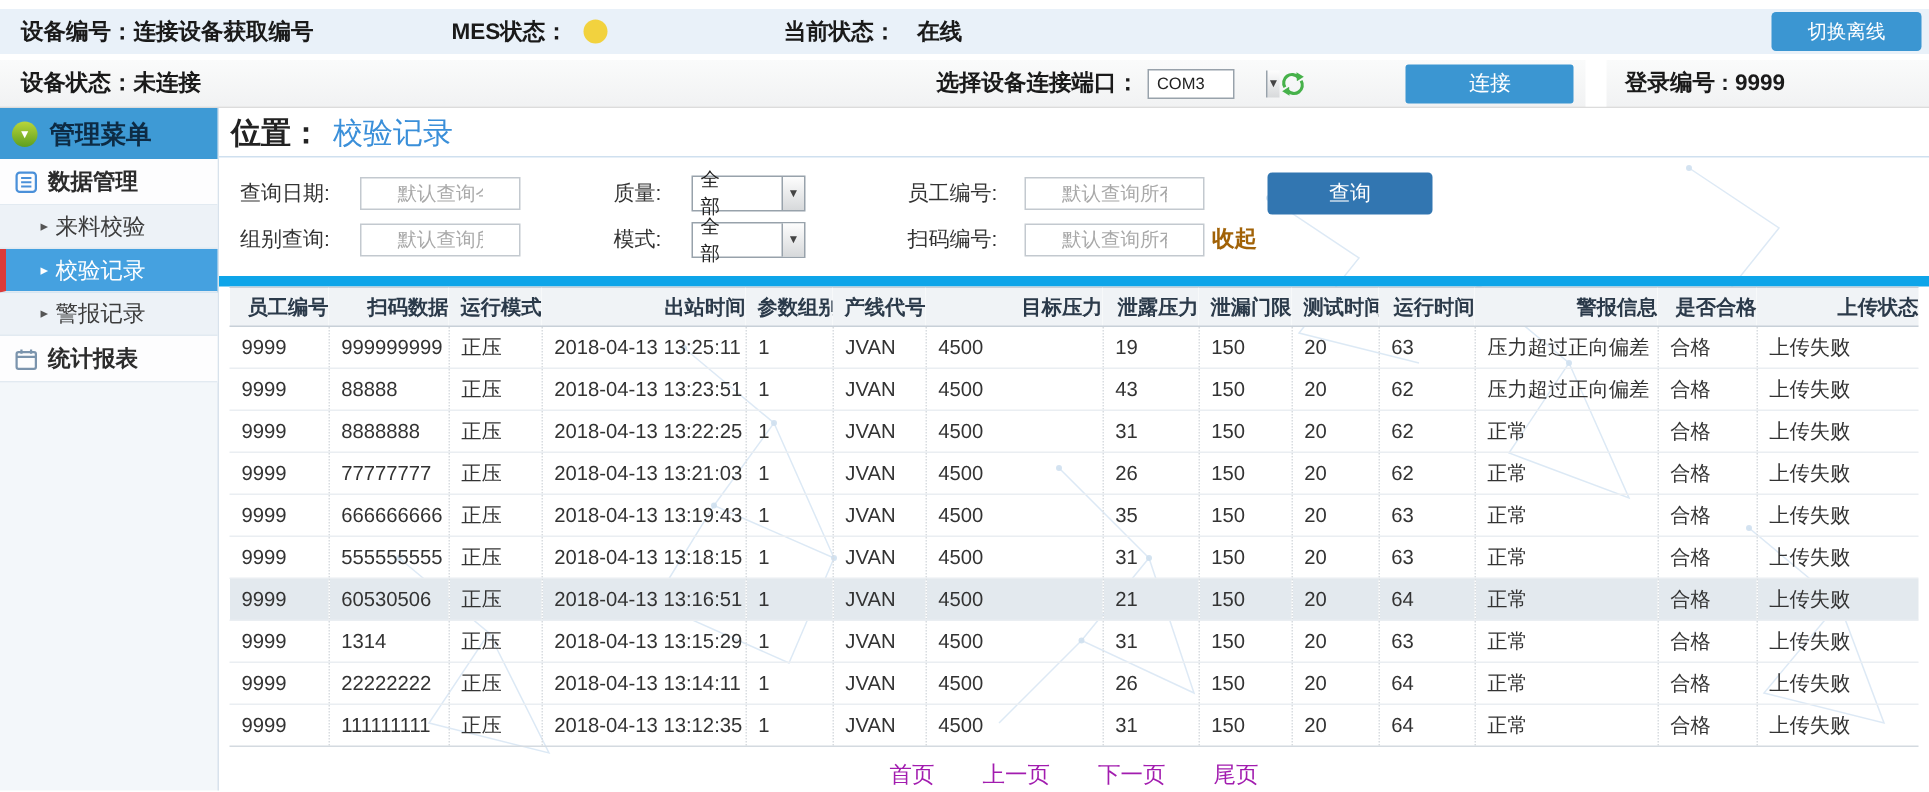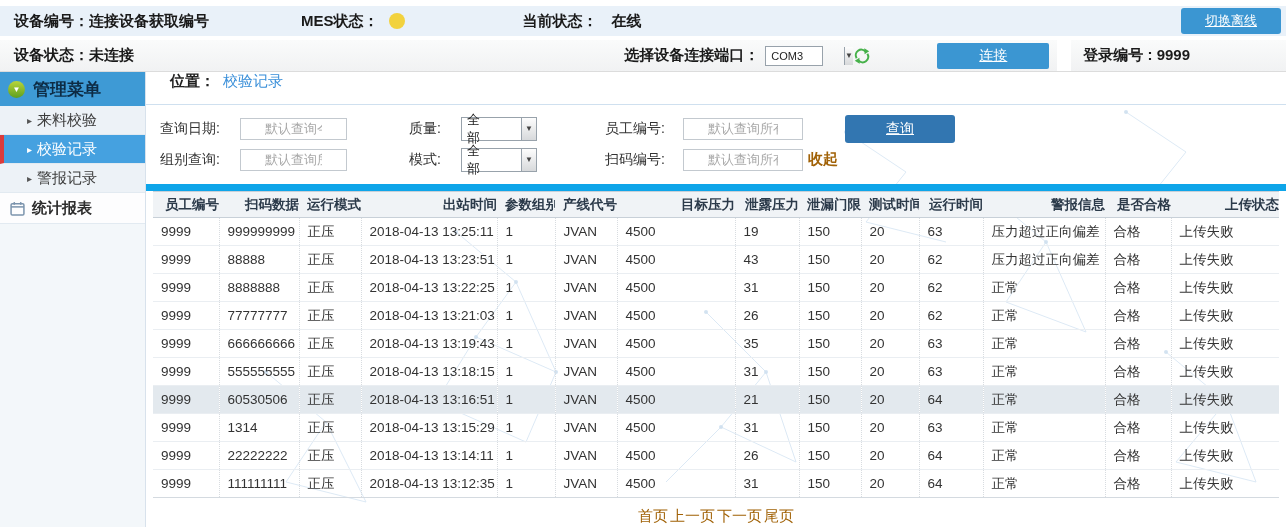--- a/index.html
+++ b/index.html
@@ -4,21 +4,21 @@
 <style>
   * { margin:0; padding:0; box-sizing:border-box; }
   html,body { width:1286px; height:528px; overflow:hidden; background:#fff;
     font-family:"Liberation Sans","DejaVu Sans",sans-serif; color:#333; }
 
   
   .topstrip { height:6px; background:#fff; }
   .bar1 { height:30px; background:#e9f1f9; display:flex; align-items:center; font-size:15px; }
   .bar1 .b { font-weight:bold; color:#1a1a1a; }
   .dot { width:16px; height:16px; border-radius:50%; margin-left:10px; }
-  .btn { color:#fff; border:none; cursor:pointer; font-family:inherit;text-decoration:underline; }
+  .btn { color:#fff; border:none; cursor:pointer; font-family:inherit; }
   .btn-offline { margin-left:auto; margin-right:5px; width:100px; height:26px; border-radius:3px; font-size:13px; }
   .gap1 { height:4px; background:#fff; }
 
   
   .bar2 { height:32px; background:linear-gradient(#fafbfb,#f1f2f3); border-bottom:1px solid #dcdcdc;
           display:flex; align-items:center; font-size:15px; }
   .bar2 .b { font-weight:bold; color:#1a1a1a; }
   .btn-connect { width:112px; height:26px; border-radius:2px; font-size:14px; }
   .wgap { width:14px; align-self:stretch; background:#fff; margin-left:8px; }
 
@@ -44,22 +44,22 @@
                  padding-left:27px; font-size:15px; color:#3c3c3c; }
   .sb-item.sub .arr { font-size:10px; color:#555; }
   .sb-item.sub.selected { background:#45a1e0; color:#fff; border-left:4px solid #db3b3b; padding-left:23px; }
   .sb-item.sub.selected .arr { color:#fff; }
   .sb-item .ic { display:flex; align-items:center; }
 
   .content { flex:1; position:relative; background:#fff; overflow:hidden; }
   .wm { position:absolute; left:0; top:0; pointer-events:none; }
   .cwrap { position:relative; }
 
-  .crumb { height:33px; border-bottom:1px solid #cfe0ef; display:flex; align-items:flex-start;
-           padding-left:24px; font-size:15px; background:#fff; }
+  .crumb { height:33px; border-bottom:1px solid #cfe0ef; display:flex; align-items:center;
+           padding-left:8px; font-size:20px; background:#fff; }
   .crumb .b { font-weight:bold; color:#222; }
   .crumb a { color:#3a8fd9; text-decoration:none; margin-left:8px; cursor:pointer; }
 
   
   .filters { padding:8px 0 9px 14px; border-bottom:7px solid #0ea5e9; }
   .frow { display:flex; align-items:center; height:31px; font-size:14px; }
   .flbl { width:80px; color:#333; }
   .fin { width:107px; height:22px; border:1px solid #c3c9cf; font-size:13px; padding:0 24px;
          color:#444; font-family:inherit; }
   .fin::placeholder { color:#a9a9a9; }
@@ -74,21 +74,21 @@
   thead th { background:#f0f3f6; border-top:1px solid #c8d0d8; border-bottom:1px solid #c8d0d8;
              height:26px; text-align:right; padding-left:8px; font-size:13.5px; color:#2b3a4a;
              font-weight:bold; overflow:hidden; white-space:nowrap; }
   tbody td { height:28px; padding-left:8px; border-bottom:1px solid #eaeef2; border-right:1px dotted #d8dce0;
              font-size:13.5px; color:#333; overflow:hidden; white-space:nowrap; background:transparent; }
   tbody td:last-child { border-right:none; }
   tbody tr:last-child td { border-bottom:1px solid #d4dae0; }
   tbody tr.selected td { background:#e3e9ee; }
 
   .pager { text-align:center; margin-top:9px; font-size:15px; }
-  .pager a { color:#a16207; text-decoration:none; margin:0 1px; cursor:pointer; }
+  .pager a { color:#a21caf; text-decoration:none; margin:0 16px; cursor:pointer; }
 </style>
 </head>
 <body>
 
 <div class="topstrip"></div>
 
 <div class="bar1">
   <span class="b" style="margin-left:14px">设备编号：连接设备获取编号</span>
   <span class="b" style="margin-left:92px">MES状态：</span>
   <span class="dot" style="background: rgb(242, 210, 62);"></span>
@@ -121,20 +121,31 @@
   <span style="width:96px"></span>
 </div>
 
 <div class="main">
   <div class="sidebar">
     <div class="sb-header">
       <span class="toggle">▼</span>
       <span>管理菜单</span>
     </div>
     <div>
+        <div class="sb-item group">
+          <span class="ic">
+            <svg width="15" height="15" viewBox="0 0 14 14">
+              <rect x="1" y="1" width="12" height="12" rx="2" fill="none" stroke="#4a90d9" stroke-width="1.4"></rect>
+              <line x1="3.8" y1="4.4" x2="10.2" y2="4.4" stroke="#4a90d9" stroke-width="1.2"></line>
+              <line x1="3.8" y1="7" x2="10.2" y2="7" stroke="#4a90d9" stroke-width="1.2"></line>
+              <line x1="3.8" y1="9.6" x2="10.2" y2="9.6" stroke="#4a90d9" stroke-width="1.2"></line>
+            </svg>
+          </span>
+          <span>数据管理</span>
+        </div>
         <div class="sb-item sub">
           <span class="arr">▸</span>
           <span>来料校验</span>
         </div>
         <div class="sb-item sub selected">
           <span class="arr">▸</span>
           <span>校验记录</span>
         </div>
         <div class="sb-item sub">
           <span class="arr">▸</span>

